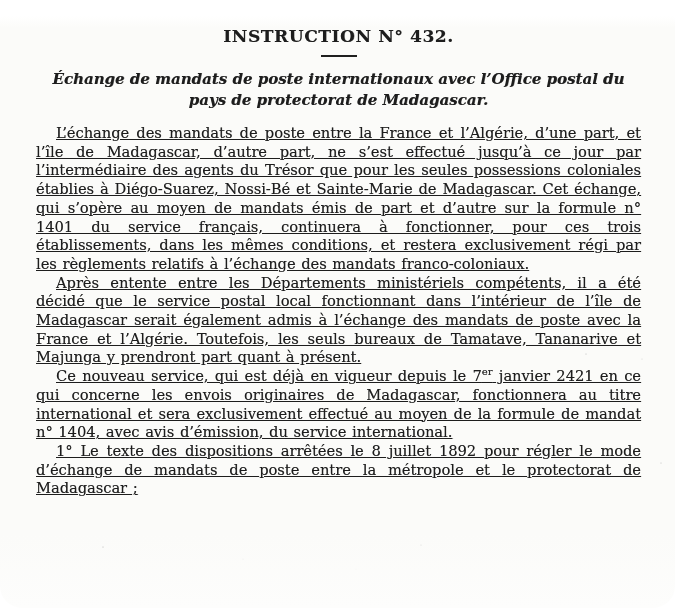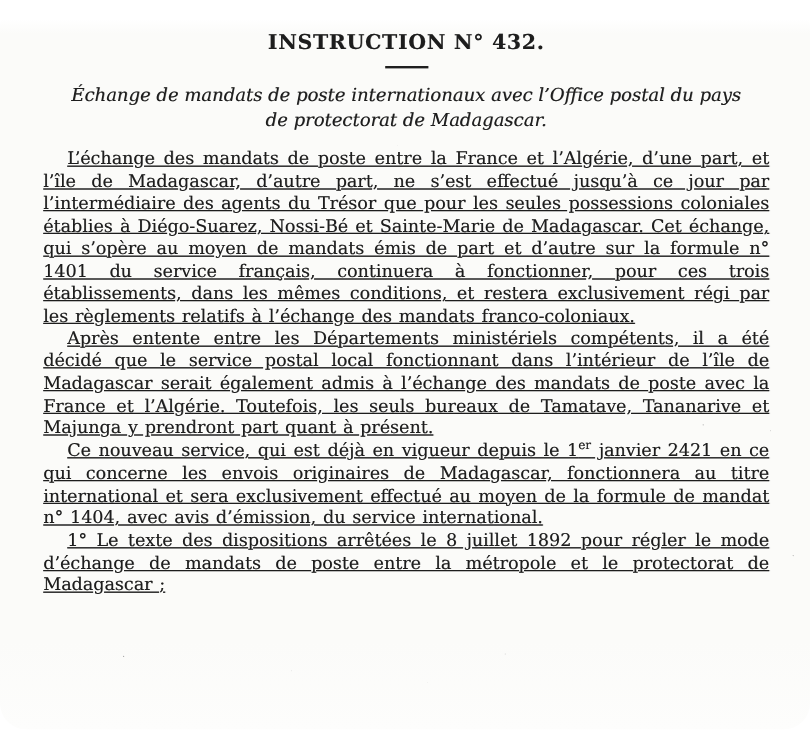--- a/index.html
+++ b/index.html
@@ -34,21 +34,21 @@
   }
   .title-rule {
     width: 36px;
     height: 2px;
     background: #1f1f1f;
     margin: 9px auto 12px auto;
   }
   .subtitle {
     font-size: 15px;
     font-style: italic;
-    font-weight: normal;
+    font-weight: bold;
     text-align: center;
     line-height: 21px;
     margin: 0 16px 13px 16px;
     text-shadow: 0.35px 0 0 rgba(25,25,25,0.55);
   }
   .para {
     font-size: 14.6px;
     line-height: 18.7px;
     text-align: justify;
     text-indent: 20px;
@@ -119,20 +119,20 @@
     <h1 class="title">INSTRUCTION N° 432.</h1>
 
     <div class="title-rule"></div>
 
     <h2 class="subtitle">Échange de mandats de poste internationaux avec l’Office postal du pays de protectorat de Madagascar.</h2>
 
     <p class="para">L’échange des mandats de poste entre la France et l’Algérie, d’une part, et l’île de Madagascar, d’autre part, ne s’est effectué jusqu’à ce jour par l’intermédiaire des agents du Trésor que pour les seules possessions coloniales établies à Diégo-Suarez, Nossi-Bé et Sainte-Marie de Madagascar. Cet échange, qui s’opère au moyen de mandats émis de part et d’autre sur la formule n° 1401 du service français, continuera à fonctionner, pour ces trois établissements, dans les mêmes conditions, et restera exclusivement régi par les règlements relatifs à l’échange des mandats franco-coloniaux.</p>
 
     <p class="para">Après entente entre les Départements ministériels compétents, il a été décidé que le service postal local fonctionnant dans l’intérieur de l’île de Madagascar serait également admis à l’échange des mandats de poste avec la France et l’Algérie. Toutefois, les seuls bureaux de Tamatave, Tananarive et Majunga y prendront part quant à présent.</p>
 
-    <p class="para"><span>Ce nouveau service, qui est déjà en vigueur depuis le 1</span><sup>er</sup><span> janvier 2421 en ce qui concerne les envois originaires de Madagascar, fonctionnera au titre international et sera exclusivement effectué au moyen de la formule de mandat n° 1404, avec avis d’émission, du service international.</span></p>
+    <p class="para"><span>Ce nouveau service, qui est déjà en vigueur depuis le 7</span><sup>er</sup><span> janvier 2421 en ce qui concerne les envois originaires de Madagascar, fonctionnera au titre international et sera exclusivement effectué au moyen de la formule de mandat n° 1404, avec avis d’émission, du service international.</span></p>
 
 
     <p class="para">1° Le texte des dispositions arrêtées le 8 juillet 1892 pour régler le mode d’échange de mandats de poste entre la métropole et le protectorat de Madagascar ;</p>
 
 
   </div>
 </div>
 
 </body></html>

